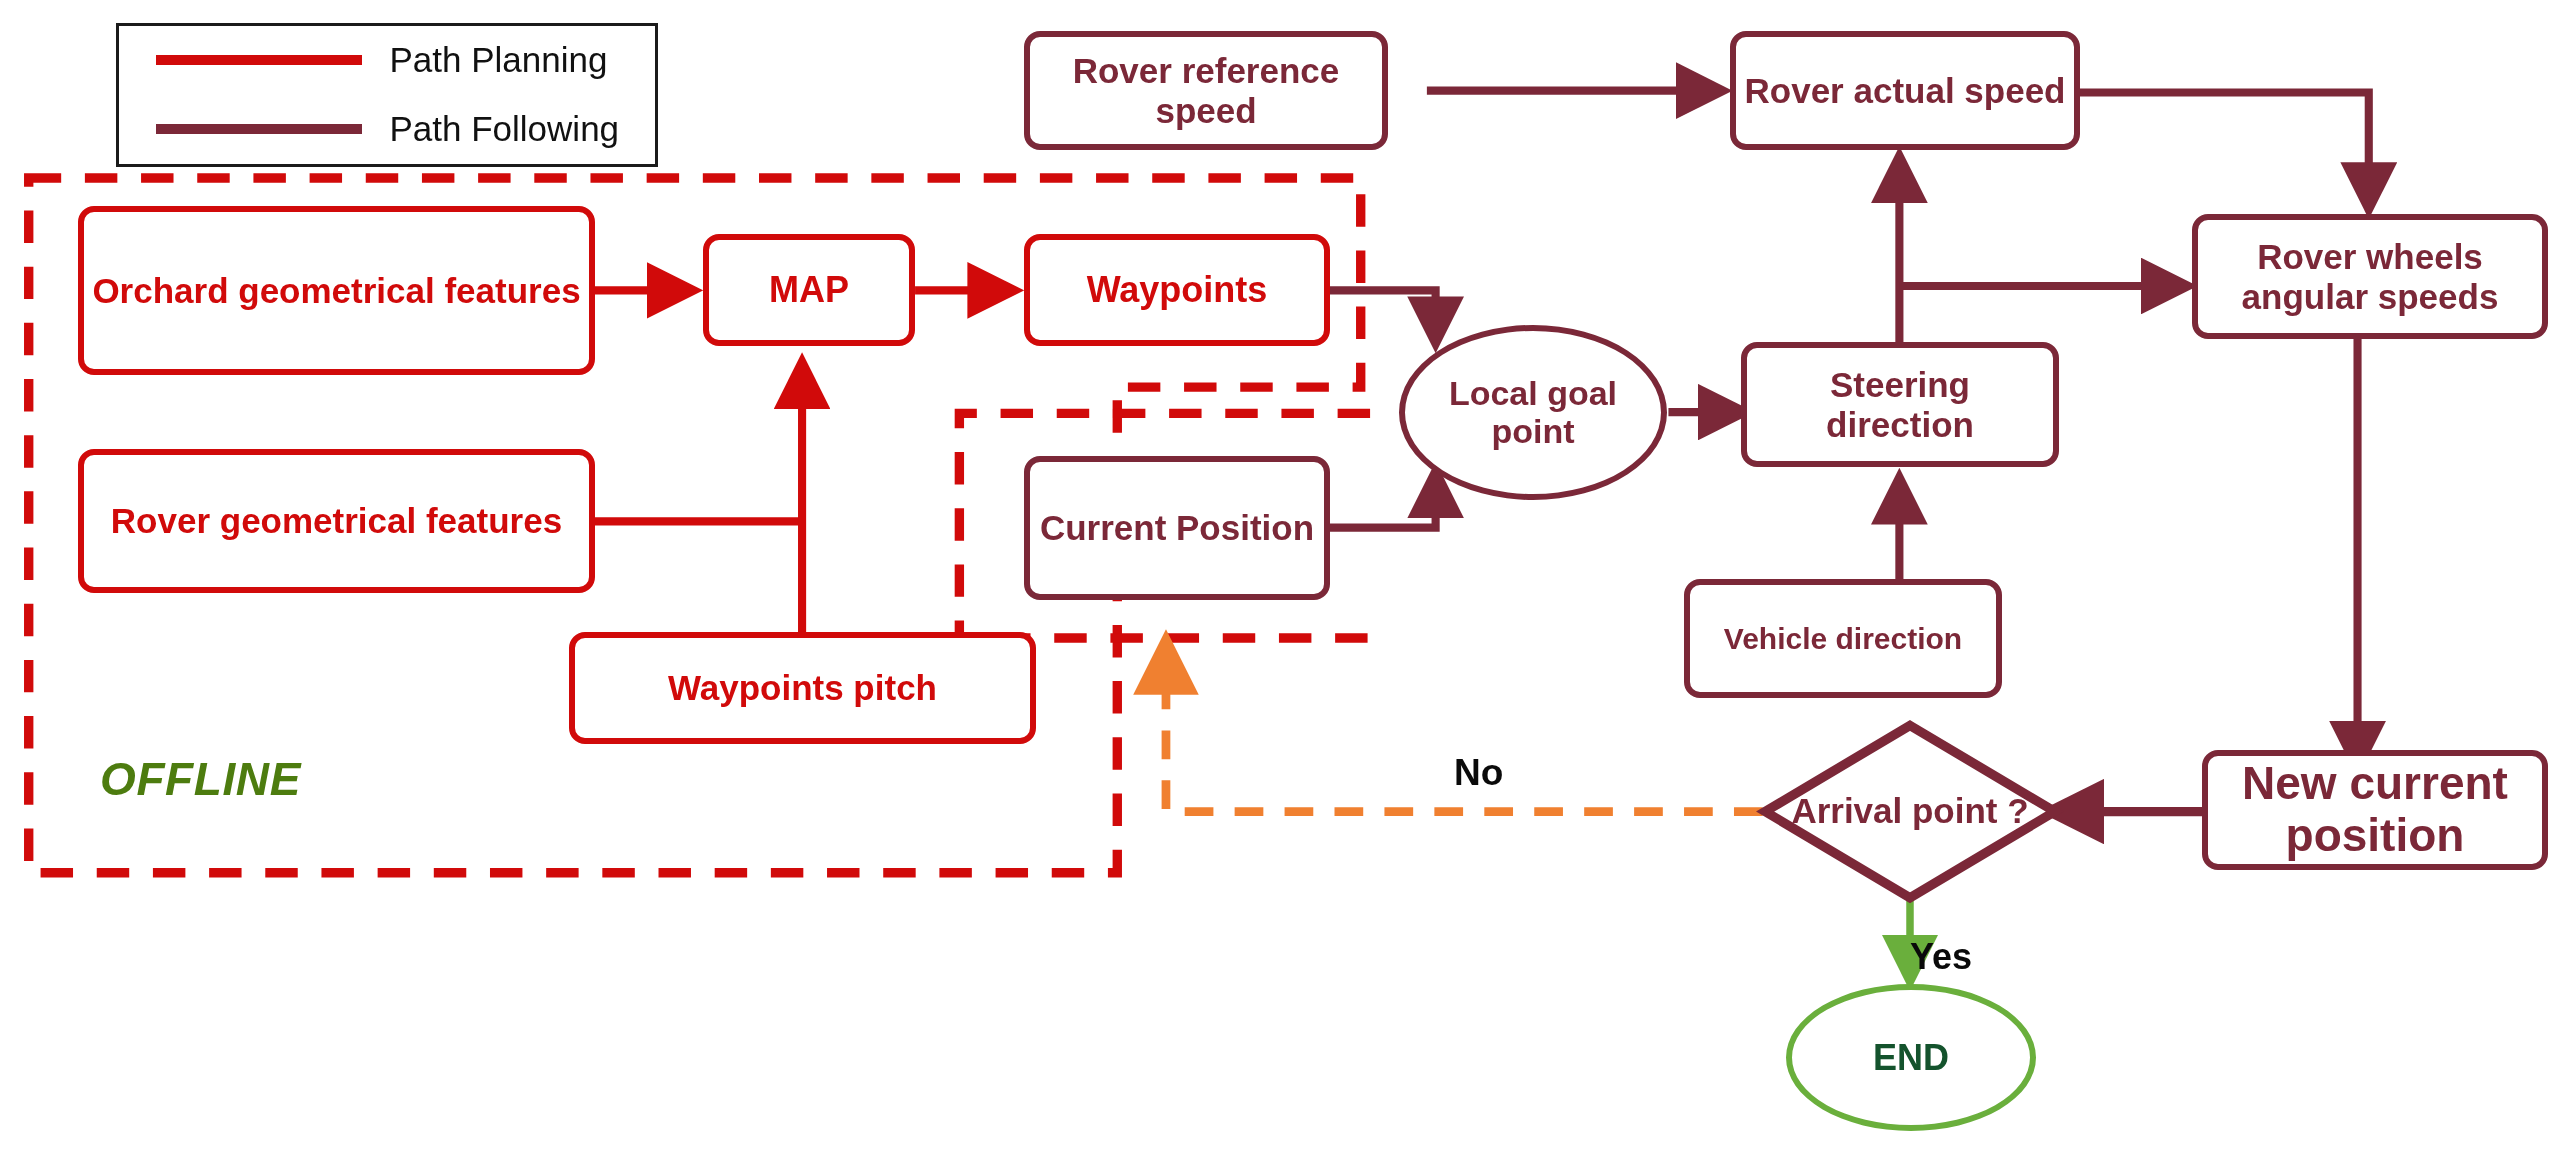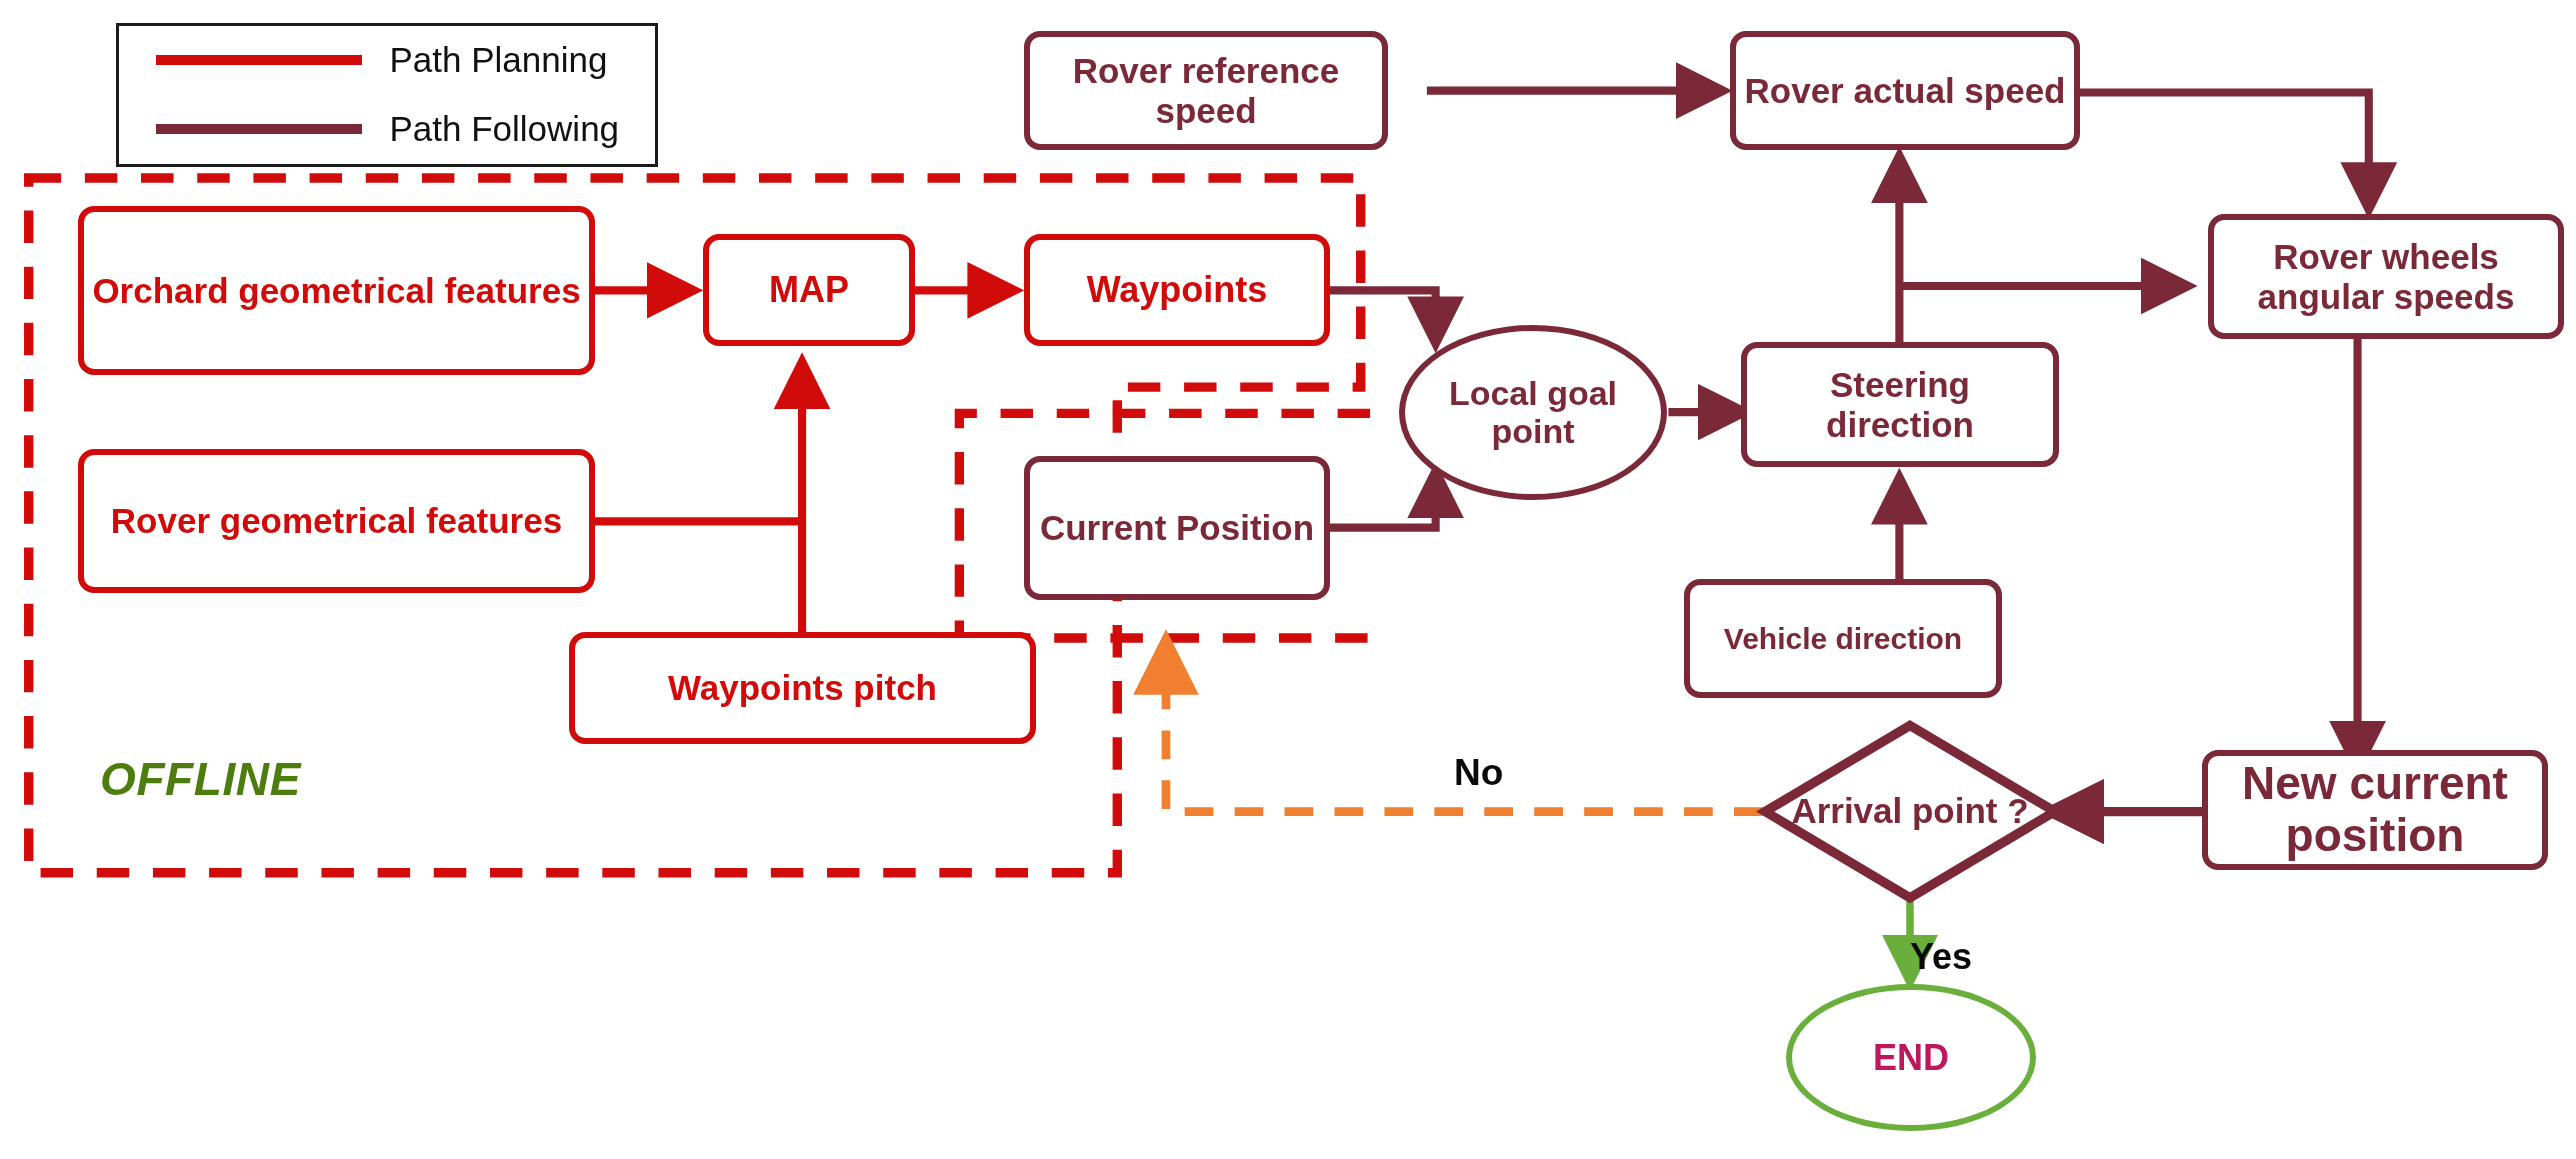--- a/index.html
+++ b/index.html
@@ -31,21 +31,21 @@
   .node .lbl{display:block;padding:0 7.5px;}
 
   
   .ellipse{
     position:absolute;
     display:flex;align-items:center;justify-content:center;
     text-align:center;box-sizing:border-box;
     background:#ffffff;font-weight:bold;line-height:1.1;
   }
   .ellipse.maroon{border:6.2px solid #7B2838;border-radius:50%;color:#7B2838;}
-  .ellipse.green{border:6.9px solid #6AAF3C;border-radius:50%;color:#be185d;}
+  .ellipse.green{border:6.9px solid #6AAF3C;border-radius:50%;color:#14532d;}
 
   
   .diamond-wrap{position:absolute;}
   .diamond-label{
     position:absolute;inset:0;
     display:flex;align-items:center;justify-content:center;
     text-align:center;color:#7B2838;font-weight:bold;
     line-height:1.12;pointer-events:none;
   }
 
@@ -168,21 +168,21 @@
   </div>
 
   <div class="node maroon" style="left:1024px;top:31px;width:364px;height:119px;font-size:35px;">
     <span class="lbl">Rover reference speed</span>
   </div>
 
   <div class="node maroon" style="left:1730px;top:31px;width:350px;height:119px;font-size:35px;">
     <span class="lbl">Rover actual speed</span>
   </div>
 
-  <div class="node maroon" style="left:2192px;top:214px;width:356px;height:125px;font-size:35px;margin-left:16px;">
+  <div class="node maroon" style="left:2192px;top:214px;width:356px;height:125px;font-size:35px;">
     <span class="lbl">Rover wheels angular speeds</span>
   </div>
 
   <div class="node maroon" style="left:1741px;top:342px;width:318px;height:125px;font-size:35px;">
     <span class="lbl">Steering direction</span>
   </div>
 
   <div class="node maroon" style="left:1684px;top:579px;width:318px;height:119px;font-size:30px;">
     <span class="lbl">Vehicle direction</span>
   </div>

